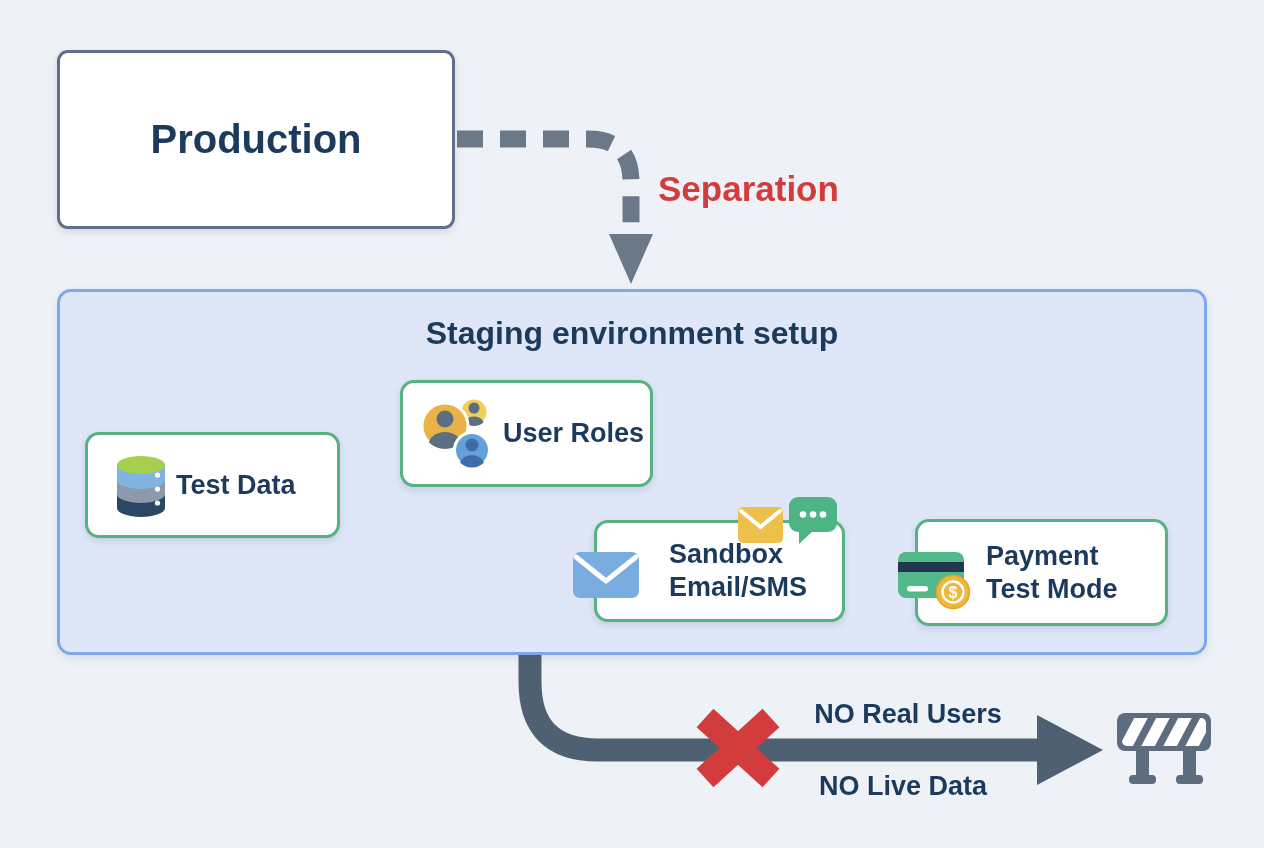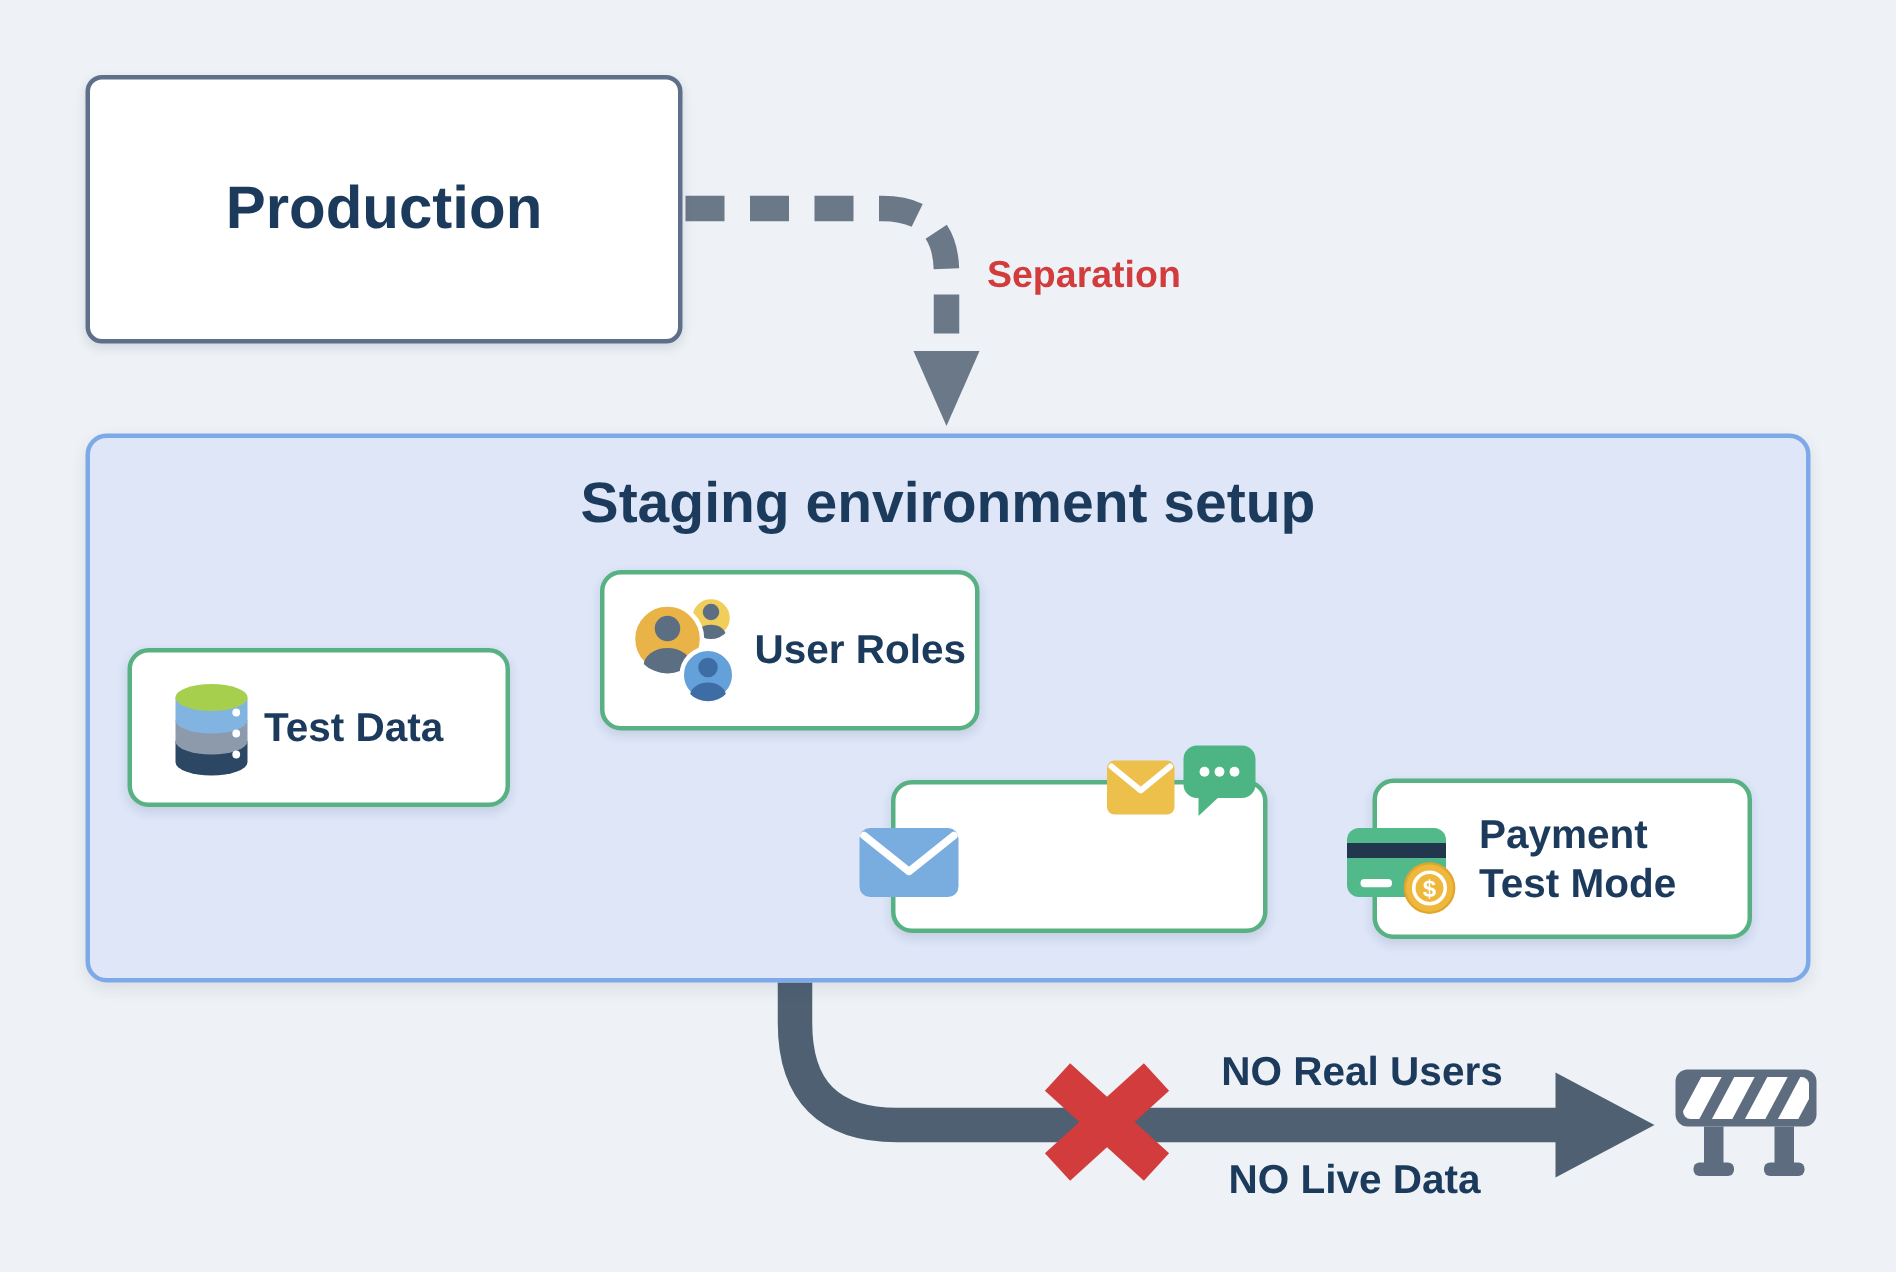--- a/index.html
+++ b/index.html
@@ -31,34 +31,34 @@
     display:flex;align-items:center;justify-content:center;border-radius:11px;
   }
   .production-label{font-size:40px;font-weight:700;}
   .staging{
     position:absolute;left:57px;top:289px;width:1150px;height:366px;
     background:var(--staging-fill);border:3.5px solid var(--blue-border);
     border-radius:14px;box-sizing:border-box;box-shadow:0 4px 10px rgba(40,60,90,.10);
   }
   .staging-title{
     position:absolute;left:57px;top:315px;width:1150px;text-align:center;
-    font-size:38px;font-weight:600;
+    font-size:32px;font-weight:600;
   }
   .node{
     position:absolute;border:3.5px solid var(--green-border);border-radius:14px;
     box-sizing:border-box;display:flex;align-items:center;
     font-size:27px;font-weight:600;line-height:1.22;
   }
   .node .icon{position:absolute;}
   .node-testdata{left:85px;top:432px;width:255px;height:106px;padding-left:88px;}
   .node-userroles{left:400px;top:380px;width:253px;height:107px;padding-left:100px;}
   .node-sandbox{left:594px;top:520px;width:251px;height:102px;padding-left:72px;}
   .node-payment{left:915px;top:519px;width:253px;height:107px;padding-left:68px;}
   .separation-label{
-    position:absolute;left:658px;top:169px;font-size:25px;font-weight:600;color:var(--red);
+    position:absolute;left:658px;top:169px;font-size:35px;font-weight:600;color:var(--red);
   }
   .no-label{position:absolute;transform:translateX(-50%);font-size:27px;font-weight:600;white-space:nowrap;}
   .no-real{left:908px;top:699px;}
   .no-live{left:903px;top:771px;}
 </style>
 </head>
 <body>
 
 <div class="canvas">
 
@@ -183,20 +183,21 @@
       <rect x="1" y="1" width="45" height="36" rx="5" fill="#ecc04b"></rect>
       <path d="M4 5 L23.5 21 L43 5" stroke="#ffffff" stroke-width="4" fill="none" stroke-linecap="round" stroke-linejoin="round"></path>
     </svg>
     <svg class="icon" style="left:190px;top:-29px" width="52" height="52" viewBox="0 0 52 52">
       <rect x="2" y="3" width="48" height="35" rx="9" fill="#4db583"></rect>
       <polygon points="12,36 27,36 12,50" fill="#4db583"></polygon>
       <circle cx="16" cy="20.5" r="3.3" fill="#fff"></circle>
       <circle cx="26" cy="20.5" r="3.3" fill="#fff"></circle>
       <circle cx="36" cy="20.5" r="3.3" fill="#fff"></circle>
     </svg>
+    <span style="width:150px">Sandbox Email/SMS</span>
   </div>
 
   <div class="box node node-payment">
     <svg class="icon" style="left:-20px;top:28px" width="74" height="60" viewBox="0 0 74 60">
       <rect x="0" y="2" width="66" height="46" rx="8" fill="#52b98a"></rect>
       <rect x="0" y="12" width="66" height="10" fill="#22364d"></rect>
       <rect x="9" y="36" width="21" height="5.5" rx="2.7" fill="#ffffff"></rect>
       <g>
         <circle cx="55" cy="42" r="16.5" fill="#eeb83c" stroke="#e2a52c" stroke-width="1.5"></circle>
         <circle cx="55" cy="42" r="10.5" stroke="#ffffff" stroke-width="2.4" fill="none"></circle>

